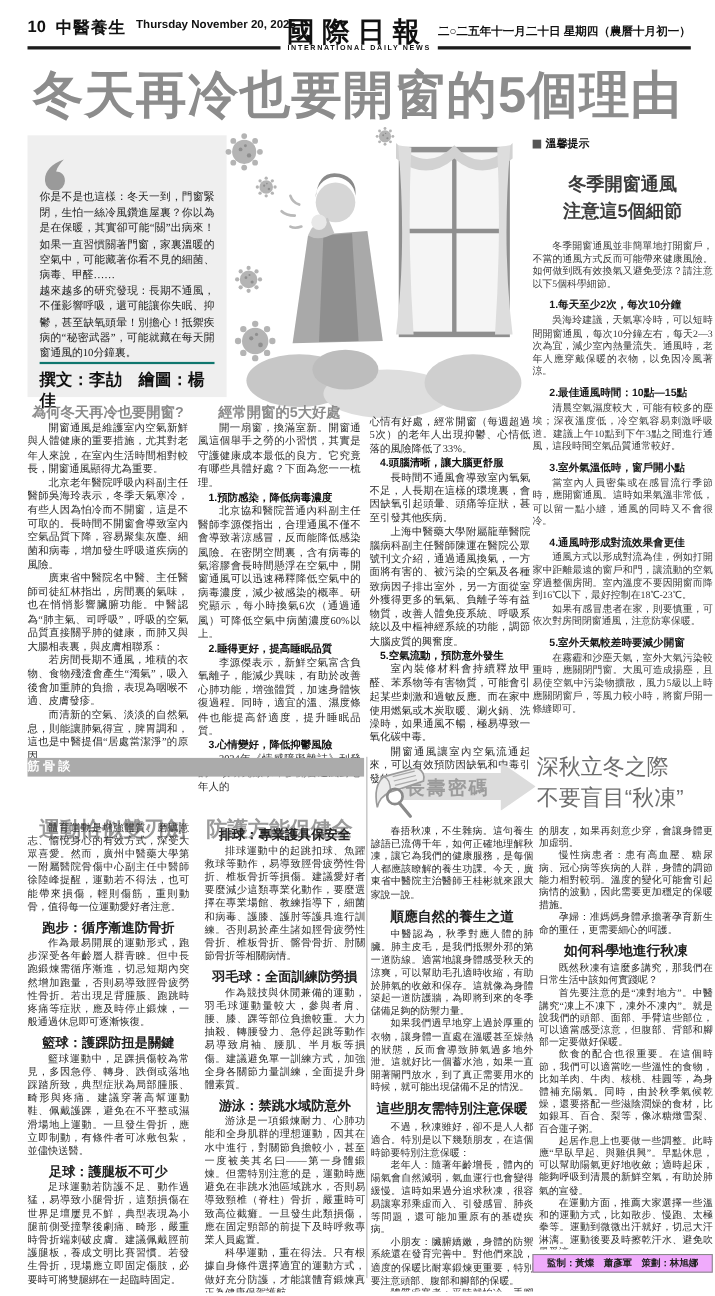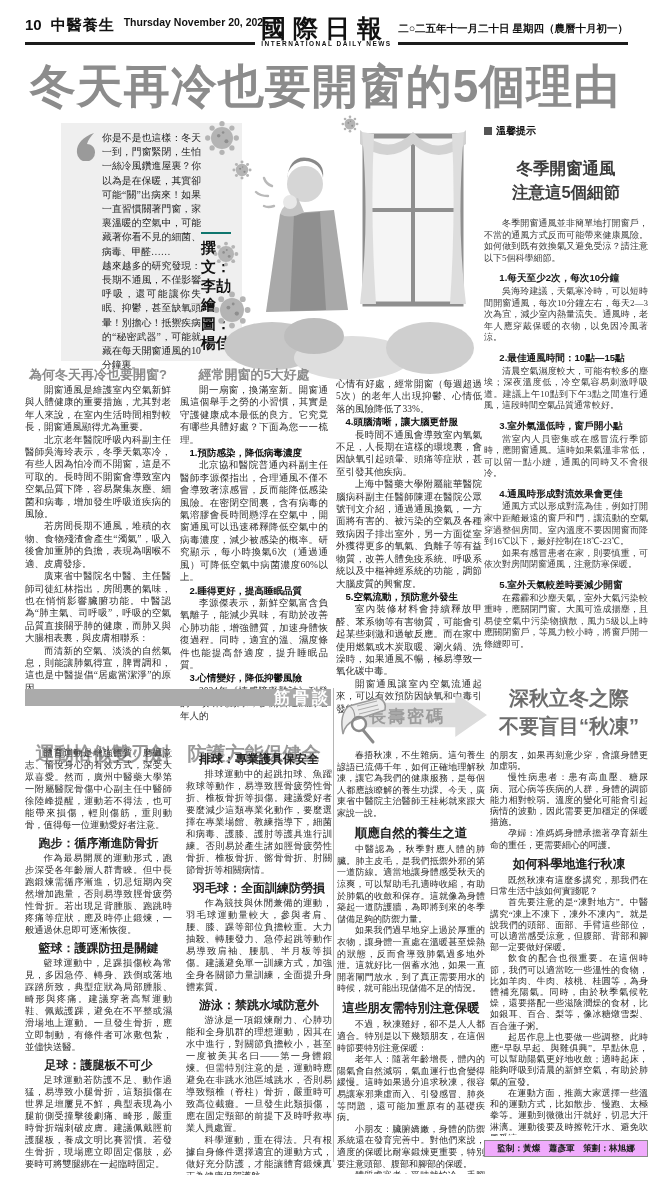--- a/index.html
+++ b/index.html
@@ -15,21 +15,21 @@
   .masthead-cn { font-size:25px; font-weight:bold; color:#111; letter-spacing:7px; font-family:"Liberation Serif",serif; }
   .hdr-date-cn { position:absolute; right:22px; top:22px; font-size:10.5px; font-weight:bold; color:#111; font-family:"Liberation Sans",sans-serif; }
   .rule-row { position:absolute; left:25px; top:40px; width:603px; display:flex; align-items:center; gap:6px; }
   .rule-line { flex:1; border-top:3px solid #1c1c1c; }
   .masthead-en { font-size:6.5px; font-weight:bold; letter-spacing:1.5px; color:#111; font-family:"Liberation Sans",sans-serif; white-space:nowrap; }
 
   
   .main-headline { position:absolute; left:0; right:0; top:56px; text-align:center; font-family:"Liberation Sans",sans-serif; font-size:46px; font-weight:900; color:#8c8c8c; letter-spacing:1px; white-space:nowrap; }
 
   
-  .intro-box { position:absolute; left:25px; top:123px; width:181px; height:238px; background:#efefef; padding:8px 11px 8px 11px; display:flex; flex-direction:row;margin-left:36px; }
+  .intro-box { position:absolute; left:25px; top:123px; width:181px; height:238px; background:#efefef; padding:20px 11px 8px 11px; display:flex; flex-direction:column; }
   .quote-mark { width:30px; height:30px; flex:0 0 auto; }
   .intro-text { font-size:9.8px; line-height:14.2px; color:#1d1d1d; }
   .intro-text .blk { text-align:justify; }
   .intro-byline { margin-top:auto; border-top:2px solid #0f766e; padding-top:5px; font-size:15px; font-weight:bold; color:#111; font-family:Liberation Mono, monospace; }
 
   
   .illus { position:absolute; left:202px; top:114px; width:280px; height:266px; }
 
   
   .tips { position:absolute; left:484px; top:124px; width:164px; height:558px; overflow:hidden; }
@@ -42,34 +42,34 @@
   .tips-body .blk-b { font-weight:bold; color:#1a1a1a; font-family:"Liberation Sans",sans-serif; font-size:9.6px; text-indent:1.6em; margin:8px 0 2px; }
 
   
   .col-heading { position:absolute; text-align:center; font-size:13px; font-weight:bold; color:#8c8c8c; font-family:"Liberation Sans",sans-serif; white-space:nowrap; }
   .tcol { position:absolute; font-size:9.5px; line-height:12.4px; color:#2c2c2c; overflow:hidden; }
   .tcol .blk-p { text-indent:2em; text-align:justify; }
   .tcol .blk-c { text-align:justify; }
   .tcol .blk-b { font-weight:bold; color:#111; font-family:"Liberation Sans",sans-serif; text-indent:1em; margin:1px 0 0; }
 
   
-  .jg-banner { position:absolute; left:25px; top:689px; width:306px; height:17px; background:#ababab; color:#ffffff; font-family:"Liberation Sans",sans-serif; font-size:16px; font-weight:bold; letter-spacing:3px; text-align:right; line-height:17px; }
+  .jg-banner { position:absolute; left:25px; top:689px; width:306px; height:17px; background:#ababab; color:#ffffff; font-family:"Liberation Sans",sans-serif; font-size:11px; font-weight:bold; letter-spacing:3px; text-align:left; line-height:17px; }
   .jg-headline { position:absolute; left:25px; top:741px; width:306px; text-align:center; font-size:19px; font-weight:bold; color:#9a9a9a; font-family:"Liberation Sans",sans-serif; white-space:nowrap; }
   .bcol { position:absolute; font-size:9.3px; line-height:12px; color:#2c2c2c; overflow:hidden; }
   .bcol .blk-p { text-indent:2em; text-align:justify; }
   .bcol .blk-h { text-align:center; font-weight:bold; color:#222; font-family:"Liberation Sans",sans-serif; font-size:12px; margin:6px 0 3px; }
 
   .vdiv { position:absolute; left:333px; top:688px; width:1px; height:474px; background:#b5b5b5; }
 
   
   .cs-banner { position:absolute; left:337px; top:686px; width:150px; height:58px; }
   .cs-arrow { position:absolute; left:28px; top:7px; width:122px; height:44px; background:#dcdcdc; clip-path:polygon(0 22%, 74% 22%, 74% 0, 100% 50%, 74% 100%, 74% 78%, 0 78%); }
   .cs-arrow-label { position:absolute; left:32px; top:19px; width:86px; font-size:17px; font-weight:bold; color:#9b9b9b; letter-spacing:2px; font-family:"Liberation Serif",serif; white-space:nowrap; }
   .cs-scroll { position:absolute; left:-2px; top:8px; width:58px; height:52px; }
-  .cs-headline { position:absolute; left:488px; top:684px; width:162px; text-align:center; font-size:20px; line-height:28px; font-weight:bold; color:#6d6d6d; font-family:"Liberation Sans",sans-serif; white-space:nowrap; }
+  .cs-headline { position:absolute; left:488px; top:684px; width:162px; font-size:20px; line-height:28px; font-weight:normal; color:#6d6d6d; font-family:"Liberation Sans",sans-serif; white-space:nowrap; }
   .cs-col { position:absolute; font-size:9px; line-height:11.6px; color:#2c2c2c; overflow:hidden; }
   .cs-col .blk-p { text-indent:2em; text-align:justify; }
   .cs-col .blk-c { text-align:justify; }
   .cs-col .blk-h { text-align:center; font-weight:bold; color:#222; font-family:"Liberation Sans",sans-serif; font-size:12.5px; margin:8px 0 5px; }
   .cs-colD { line-height:11.2px; }
 
   .credits { position:absolute; left:484px; top:1140px; width:164px; height:17px; background:#f0abfc; border:1px solid #8a8a8a; text-align:center; font-size:8.6px; font-weight:bold; line-height:15px; color:#222; font-family:"Liberation Sans",sans-serif; }
 </style>
 </head>
 <body>
@@ -178,22 +178,22 @@
         <div class="blk blk-p">如果有感冒患者在家，則要慎重，可依次對房間閉窗通風，注意防寒保暖。</div>
         <div class="blk blk-b">5.室外天氣較差時要減少開窗</div>
         <div class="blk blk-p">在霧霾和沙塵天氣，室外大氣污染較重時，應關閉門窗。大風可造成揚塵，且易使空氣中污染物擴散，風力5級以上時應關閉窗戶，等風力較小時，將窗戶開一條縫即可。</div>
       </div>
   </div>
 
   <div class="col-heading" style="left:25px; top:366px; width:146px;">為何冬天再冷也要開窗?</div>
   <div class="tcol" style="left:25px; top:384px; width:146px; height:360px;">
       <div class="blk blk-p">開窗通風是維護室內空氣新鮮與人體健康的重要措施，尤其對老年人來說，在室內生活時間相對較長，開窗通風顯得尤為重要。</div>
       <div class="blk blk-p">北京老年醫院呼吸內科副主任醫師吳海玲表示，冬季天氣寒冷，有些人因為怕冷而不開窗，這是不可取的。長時間不開窗會導致室內空氣品質下降，容易聚集灰塵、細菌和病毒，增加發生呼吸道疾病的風險。</div>
+      <div class="blk blk-p">廣東省中醫院名中醫、主任醫師司徒紅林指出，房間裏的氣味，也在悄悄影響臟腑功能。中醫認為“肺主氣、司呼吸”，呼吸的空氣品質直接關乎肺的健康，而肺又與大腸相表裏，與皮膚相聯系：</div>
       <div class="blk blk-p">若房間長期不通風，堆積的衣物、食物殘渣會產生“濁氣”，吸入後會加重肺的負擔，表現為咽喉不適、皮膚發疹。</div>
-      <div class="blk blk-p">廣東省中醫院名中醫、主任醫師司徒紅林指出，房間裏的氣味，也在悄悄影響臟腑功能。中醫認為“肺主氣、司呼吸”，呼吸的空氣品質直接關乎肺的健康，而肺又與大腸相表裏，與皮膚相聯系：</div>
       <div class="blk blk-p">而清新的空氣、淡淡的自然氣息，則能讓肺氣得宣，脾胃調和，這也是中醫提倡“居處當潔淨”的原因。</div>
     </div>
 
   <div class="col-heading" style="left:180px; top:366px; width:148px;">經常開窗的5大好處</div>
   <div class="tcol" style="left:180px; top:384px; width:148px; height:360px;">
       <div class="blk blk-p">開一扇窗，換滿室新。開窗通風這個舉手之勞的小習慣，其實是守護健康成本最低的良方。它究竟有哪些具體好處？下面為您一一梳理。</div>
       <div class="blk blk-b">1.預防感染，降低病毒濃度</div>
       <div class="blk blk-p">北京協和醫院普通內科副主任醫師李源傑指出，合理通風不僅不會導致著涼感冒，反而能降低感染風險。在密閉空間裏，含有病毒的氣溶膠會長時間懸浮在空氣中，開窗通風可以迅速稀釋降低空氣中的病毒濃度，減少被感染的概率。研究顯示，每小時換氣6次（通過通風）可降低空氣中病菌濃度60%以上。</div>
       <div class="blk blk-b">2.睡得更好，提高睡眠品質</div>
       <div class="blk blk-p">李源傑表示，新鮮空氣富含負氧離子，能減少異味，有助於改善心肺功能，增強體質，加速身體恢復過程。同時，適宜的溫、濕度條件也能提高舒適度，提升睡眠品質。</div>

